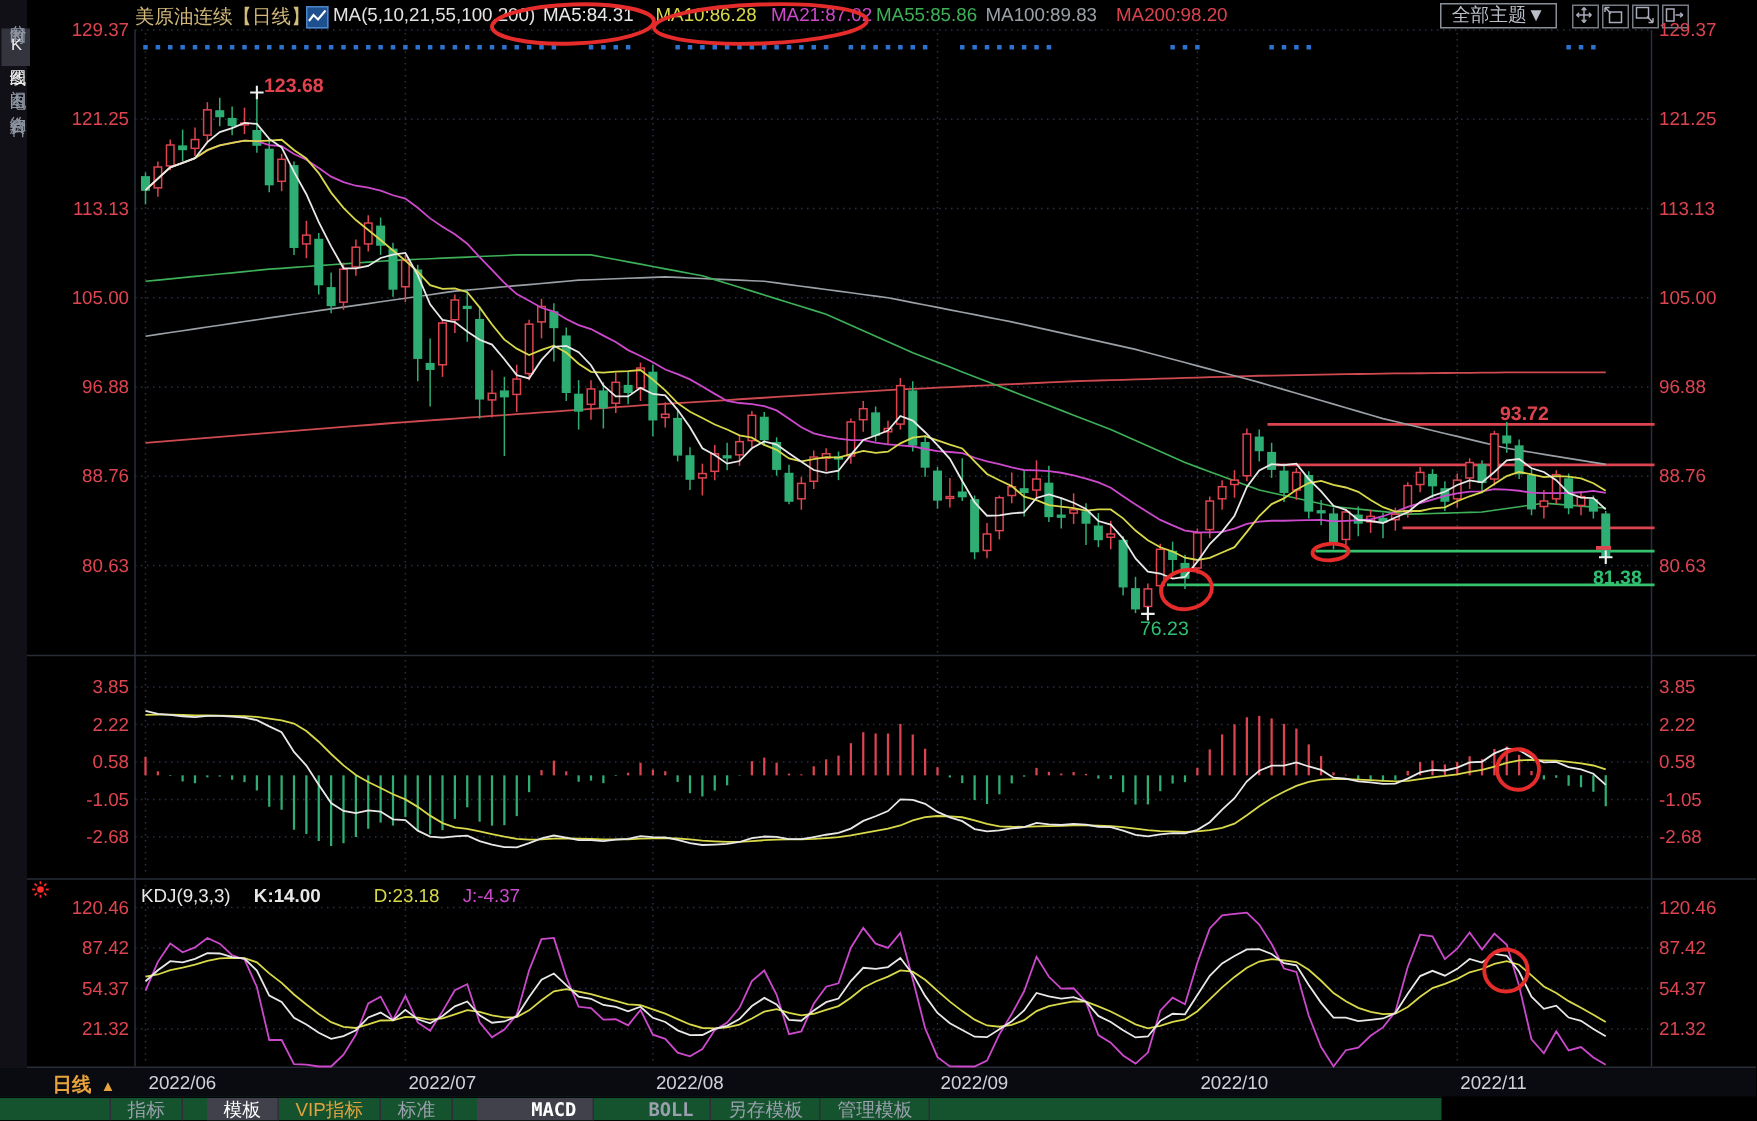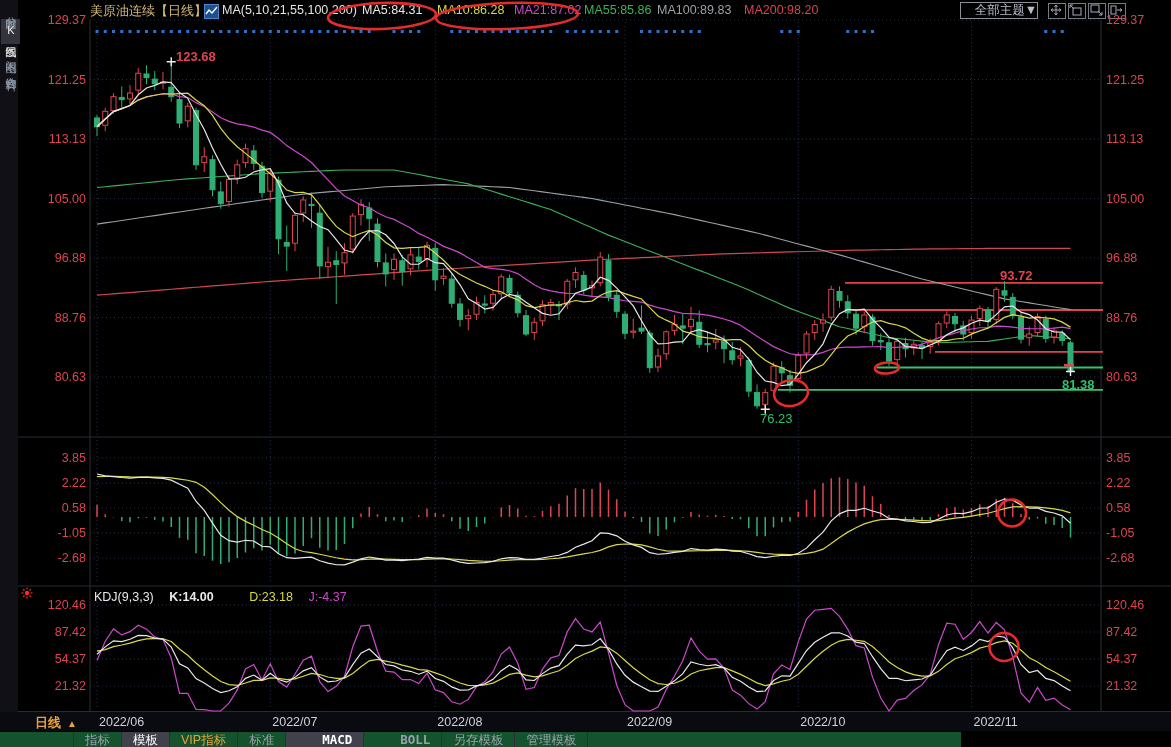--- a/index.html
+++ b/index.html
@@ -13,41 +13,41 @@
   
   #header{position:absolute;left:18px;top:0;width:1048px;height:22px;z-index:2;}
   #header span{position:absolute;top:3px;font-size:12.5px;white-space:nowrap;}
   .hdr-title{left:72px;color:#d4ba7c;font-size:13px!important;top:2px!important;}
   .hdr-icon{left:186px;top:4px!important;width:13px;height:13px;background:#1e4f8f;border:1px solid #4d86c8;display:inline-block;}
   .hdr-icon svg{display:block;}
   .hdr-setting{left:204px;color:#e2e2e2;}
   .ma-val{font-size:12.5px;}
   .ma0{left:344px;} .ma1{left:419px;} .ma2{left:496px;} .ma3{left:566px;} .ma4{left:639px;} .ma5x{left:726px;}
   .theme-btn{left:942px;top:2px!important;width:76px;height:15px;border:1px solid #8a8f99;color:#b9bec8;
-             font-size:12px;text-align:right;line-height:15px;cursor:pointer;}
+             font-size:12px;text-align:center;line-height:15px;cursor:pointer;}
   .win-btn{top:3px!important;width:16px;height:14px;border:1px solid #767b85;display:inline-block;cursor:pointer;}
   .wb0{left:1030px;} .wb1{left:1050px;} .wb2{left:1070px;} .wb3{left:1090px;}
   
   .pane-header{position:absolute;left:94px;z-index:2;font-size:12.5px;white-space:nowrap;}
   .pane-header span{margin-right:12px;}
   #macd-header{top:440px;} #kdj-header{top:590px;}
   .pane-title{color:#e8e8e8;}
   
   #chart{position:absolute;left:0;top:0;z-index:5;pointer-events:none;}
   
   #timeline{position:absolute;left:0;top:712px;width:1171px;height:19px;background:#0a0a11;z-index:1;}
   #period{position:absolute;left:35px;top:2px;color:#e8a33c;font-size:13px;font-weight:bold;cursor:pointer;}
   #period .arrow{font-size:10px;margin-left:6px;}
   
   #toolbar{position:absolute;left:0;top:731px;width:961px;height:16px;background:#14532d;
            border-top:1px solid #04040a;display:flex;align-items:center;padding-left:73px;box-sizing:border-box;z-index:1;}
   .tb-item{font-size:12.5px;color:#9aa0ad;padding:0 11px;height:16px;line-height:16px;
            border-right:1px solid #2e2e38;cursor:pointer;white-space:nowrap;}
   .tb-item:first-child{border-left:1px solid #2e2e38;}
-  .tb-item.active{background:#41414c;color:#ffffff;}
+  .tb-item.active{background:#41414c;color:#ffffff;margin-left:16px;}
   .tb-item.vip{color:#e2a33e;}
   .tb-item.mono{font-family:"DejaVu Sans Mono","Liberation Mono",monospace;font-weight:bold;padding-left:36px;}
 </style>
 </head>
 <body>
 
 <div id="app">
 
   <div id="sidebar">
     <div class="side-tab">分时图</div>

